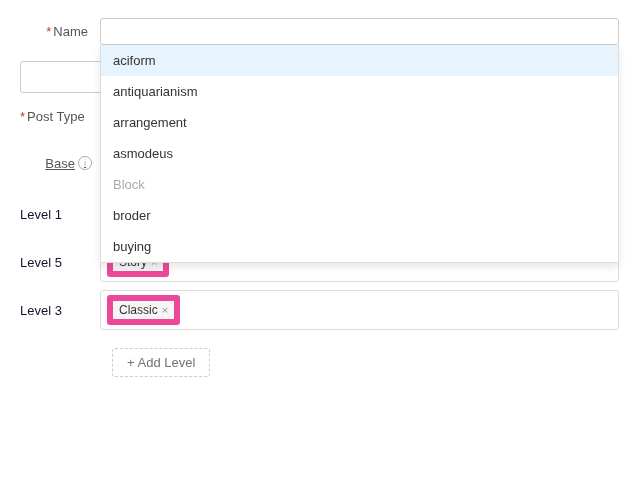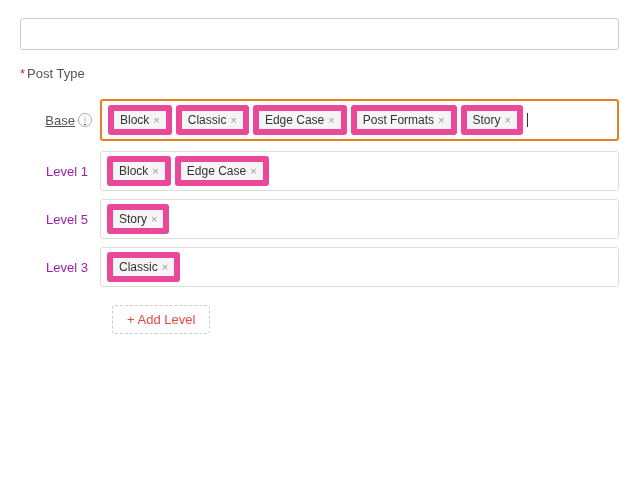--- a/index.html
+++ b/index.html
@@ -197,34 +197,34 @@
 
     .level-row {
       display: flex;
       align-items: center;
       margin-bottom: 8px;
     }
 
     .level-label {
       width: 80px;
       min-width: 80px;
-      text-align: right;
+      text-align: left;
       padding-right: 12px;
-      color: #a21caf;
+      color: #0f172a;
       font-size: 13px;
     }
 
     
     .add-level-btn {
       margin-left: 92px;
       border: 1px dashed #ccc;
       border-radius: 3px;
       padding: 6px 14px;
       background: #fff;
-      color: #ef4444;
+      color: #737373;
       font-size: 13px;
       cursor: pointer;
       display: inline-flex;
       align-items: center;
       gap: 5px;
     }
 
     
     .description-field {
       flex: 1;
@@ -234,20 +234,37 @@
       font-size: 13px;
       color: #888;
       height: 32px;
     }
   </style>
 </head>
 <body>
 
 <div class="form-container">
 
+  <div class="form-row">
+    <div class="form-label">
+      <span class="required">*</span><span>Name</span>
+    </div>
+    <div class="form-field autocomplete-wrapper">
+      <input class="autocomplete-input" type="text" value="" style="">
+      <div class="dropdown-list">
+        <div class="dropdown-item highlighted">aciform</div>
+        <div class="dropdown-item">antiquarianism</div>
+        <div class="dropdown-item">arrangement</div>
+        <div class="dropdown-item">asmodeus</div>
+        <div class="dropdown-item disabled">Block</div>
+        <div class="dropdown-item">broder</div>
+        <div class="dropdown-item">buying</div>
+      </div>
+    </div>
+  </div>
 
   <div class="form-row">
     <div class="description-field"></div>
   </div>
 
   <div class="post-type-row" style="padding: 8px 20px;">
     <div class="post-type-label">
       <span class="required-star">*</span><span>Post Type</span>
     </div>
   </div>

